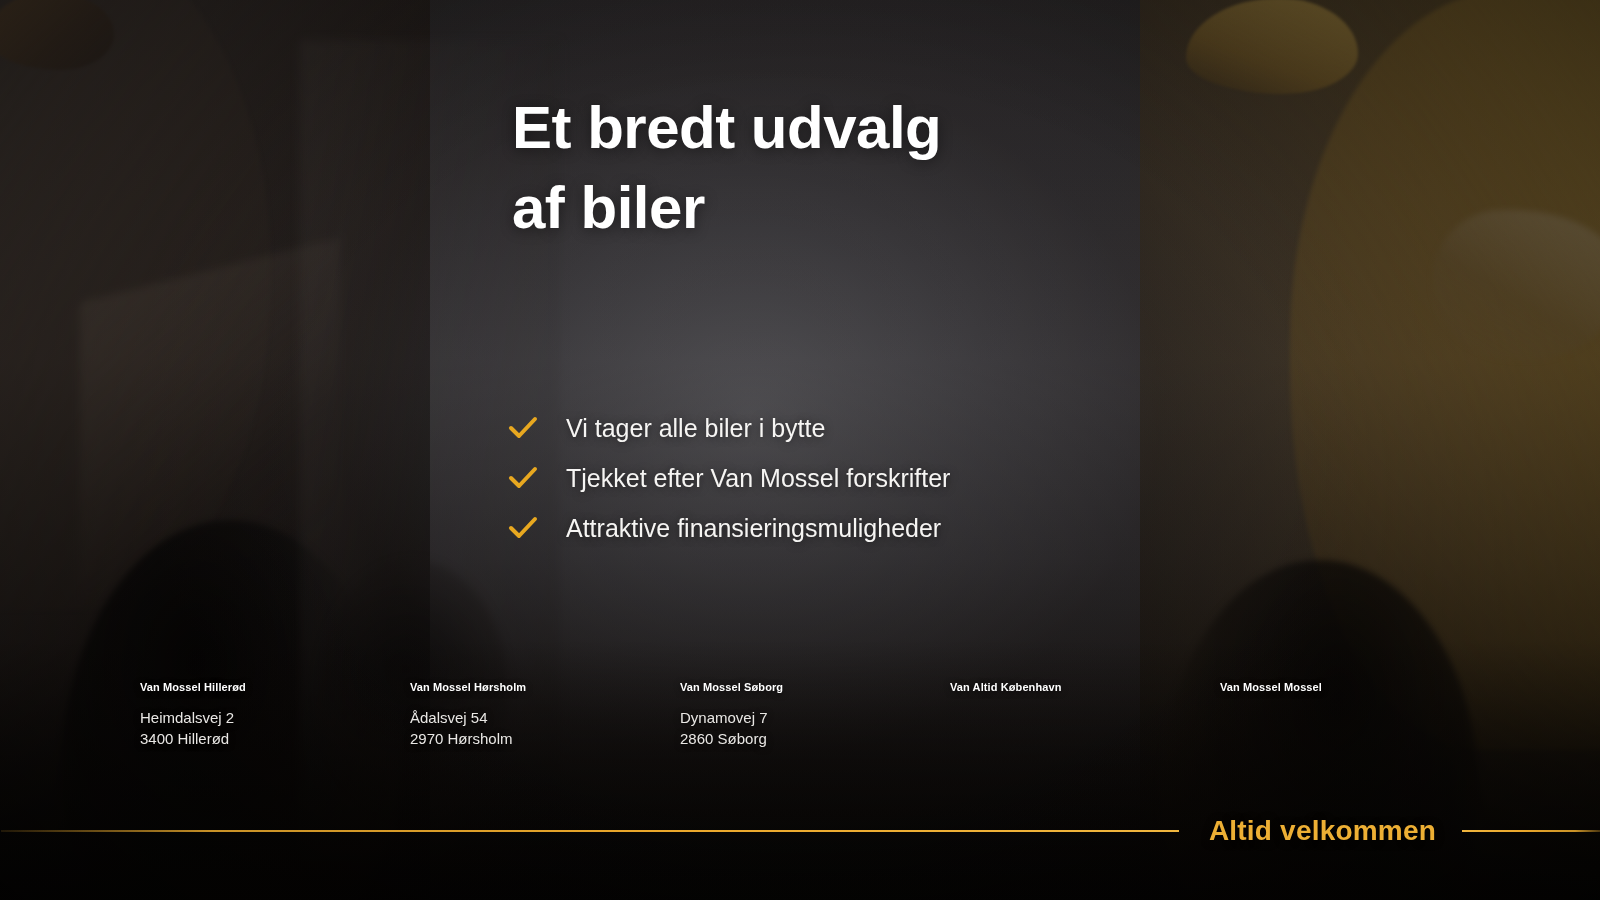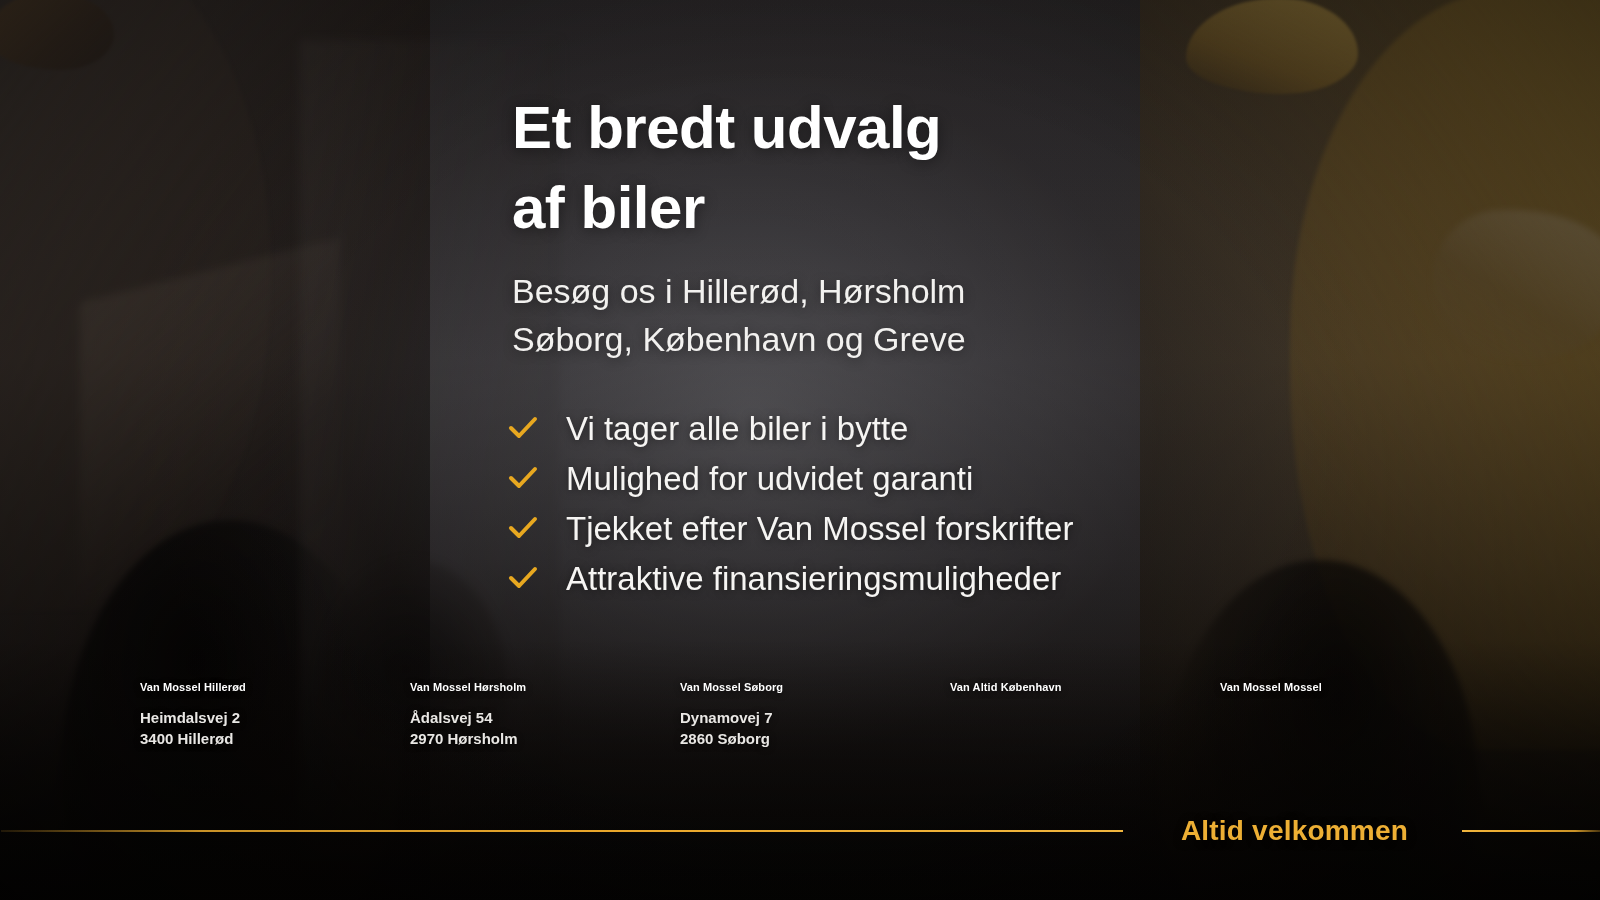--- a/index.html
+++ b/index.html
@@ -257,21 +257,21 @@
   }
   .check-icon {
     width: 34px;
     height: 34px;
     flex: 0 0 34px;
     margin-right: 26px;
     display: block;
   }
   .bullet-label {
     color: #f6f5f3;
-    font-size: 33px;
+    font-size: 25px;
     font-weight: 400;
     line-height: 1;
     white-space: nowrap;
     text-shadow: 0 1px 9px rgba(0,0,0,0.50);
     text-align: right;
   }
 
   
   .dealers {
     position: absolute;
@@ -289,36 +289,35 @@
     font-size: 11px;
     font-weight: bold;
     letter-spacing: 0.1px;
     margin-bottom: 14px;
     white-space: nowrap;
     text-shadow: 0 1px 6px rgba(0,0,0,0.65);
   }
   .dealer-addr {
     color: #e9e7e4;
     font-size: 15px;
-    font-weight: 700;
+    font-weight: 400;
     line-height: 1.42;
     white-space: pre-line;
     text-shadow: 0 1px 6px rgba(0,0,0,0.65);
   }
 
   
   .footer {
     position: absolute;
     left: 1px;
     right: 0;
     top: 806px;
     height: 50px;
     display: flex;
     align-items: center;
-    gap: 28px;
   }
   .rule {
     height: 2px;
     background: linear-gradient(to right,
       rgba(235,171,46,0.12) 0%,
       rgba(235,171,46,0.85) 18%,
       #eaa72b 55%,
       #f0b63f 100%);
     flex: 1 1 auto;
   }
@@ -365,35 +364,27 @@
   <div class="bg-layer bg-glow"></div>
   <div class="bg-floor"></div>
   <div class="bg-layer bg-scrim"></div>
   <div class="bg-layer bg-vignette"></div>
 
   <div class="content">
 
     <h1 class="headline">Et bredt udvalg
 af biler</h1>
 
-    <p class="subhead">Besøg os i Hillerød, Hørsholm
-Søborg, København og Greve</p>
 
     <ul class="bullets">
       <li class="bullet">
         <svg class="check-icon" viewBox="0 0 34 34">
           <polyline points="5,17 13,25 29,8" fill="none" stroke="#e8a820" stroke-width="4" stroke-linecap="round" stroke-linejoin="round"></polyline>
         </svg>
         <span class="bullet-label">Vi tager alle biler i bytte</span>
-      </li>
-      <li class="bullet">
-        <svg class="check-icon" viewBox="0 0 34 34">
-          <polyline points="5,17 13,25 29,8" fill="none" stroke="#e8a820" stroke-width="4" stroke-linecap="round" stroke-linejoin="round"></polyline>
-        </svg>
-        <span class="bullet-label">Mulighed for udvidet garanti</span>
       </li>
       <li class="bullet">
         <svg class="check-icon" viewBox="0 0 34 34">
           <polyline points="5,17 13,25 29,8" fill="none" stroke="#e8a820" stroke-width="4" stroke-linecap="round" stroke-linejoin="round"></polyline>
         </svg>
         <span class="bullet-label">Tjekket efter Van Mossel forskrifter</span>
       </li>
       <li class="bullet">
         <svg class="check-icon" viewBox="0 0 34 34">
           <polyline points="5,17 13,25 29,8" fill="none" stroke="#e8a820" stroke-width="4" stroke-linecap="round" stroke-linejoin="round"></polyline>

